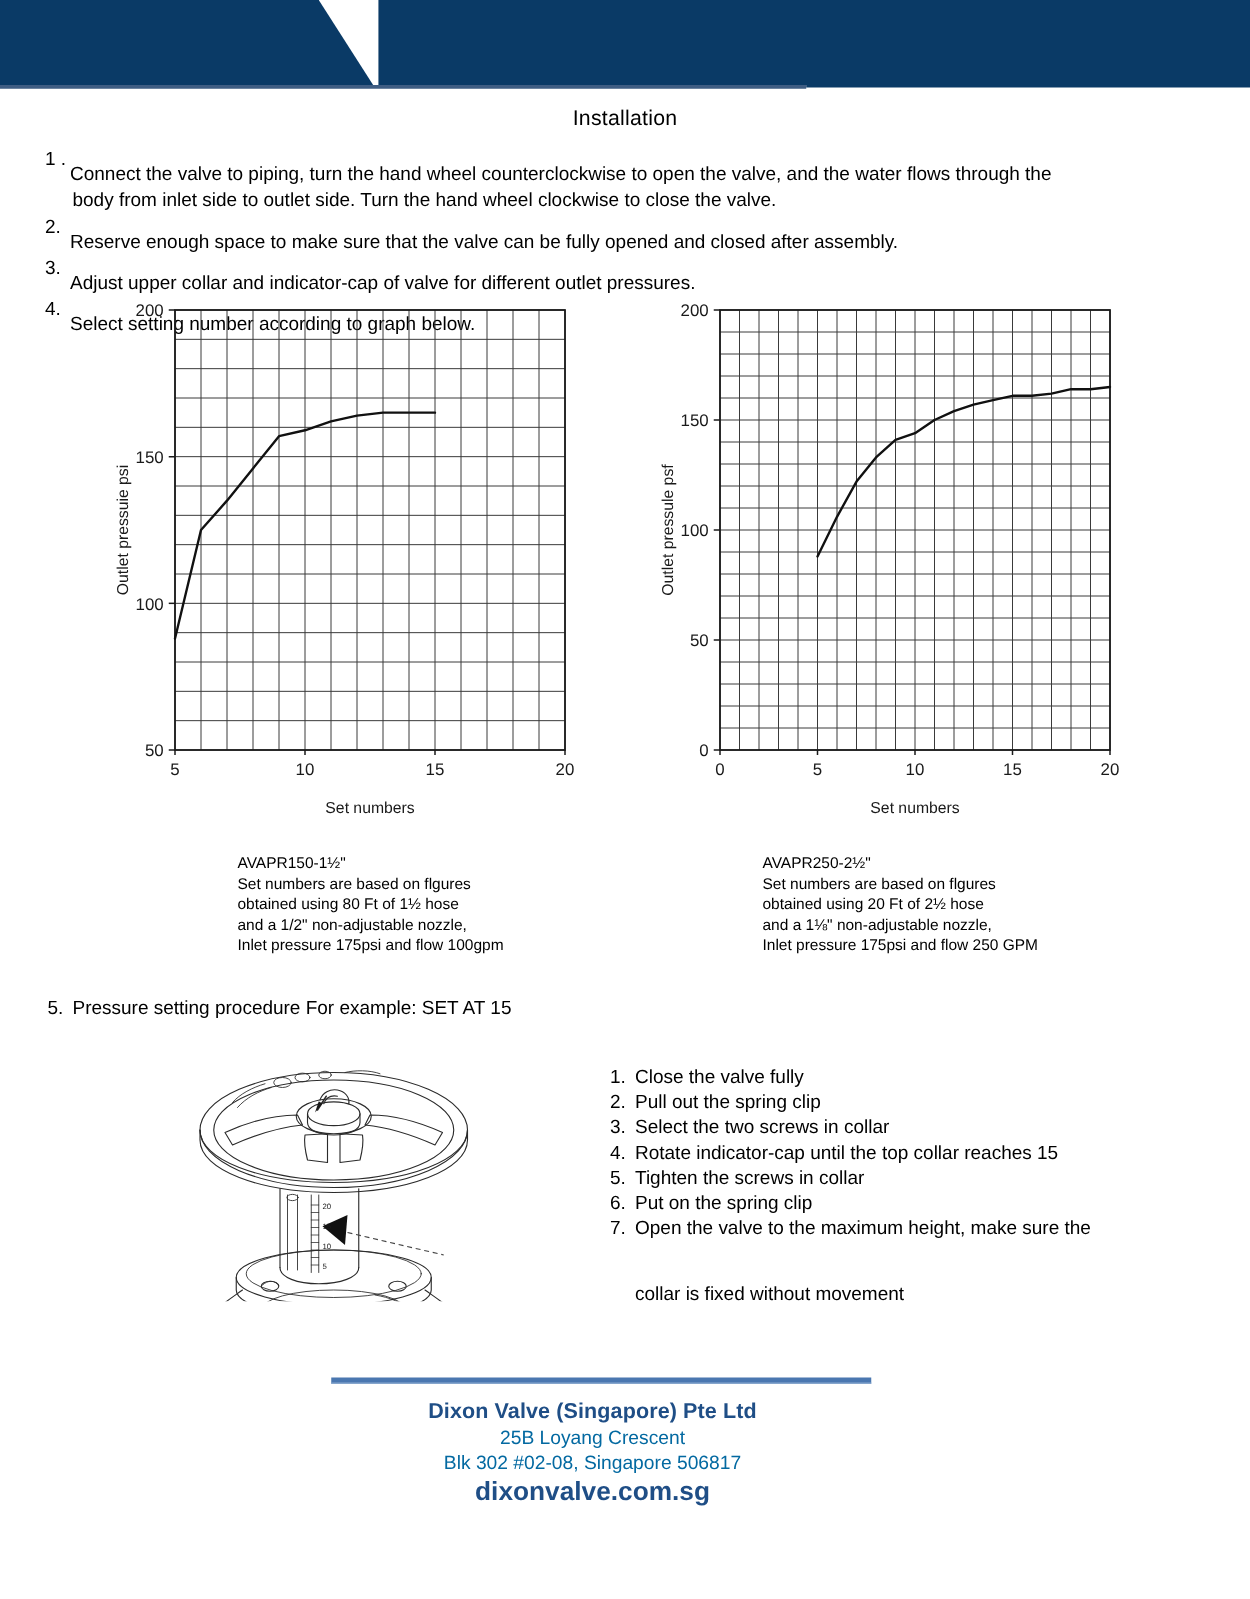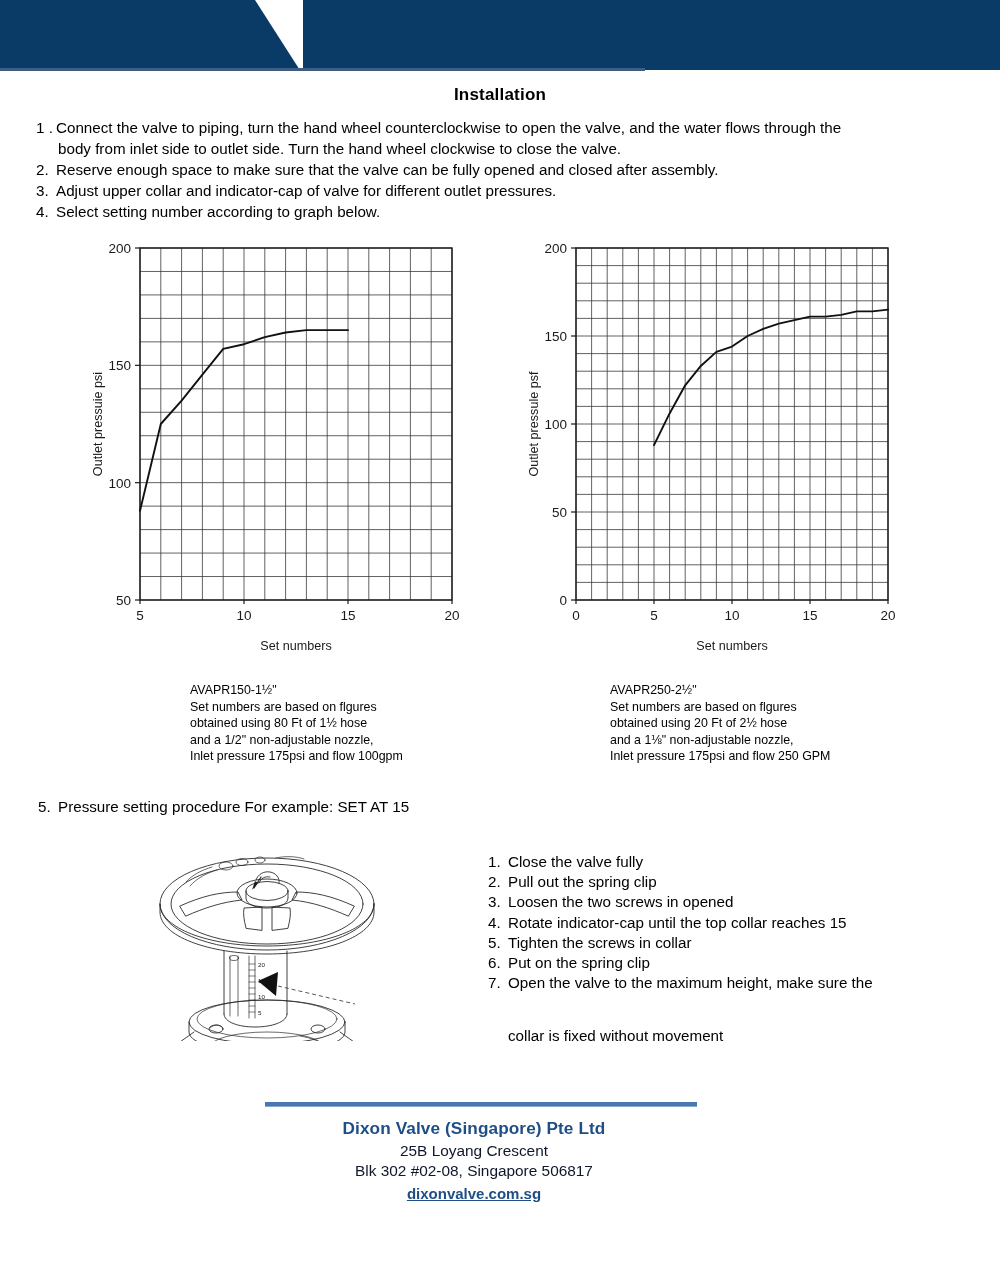--- a/index.html
+++ b/index.html
@@ -49,21 +49,21 @@
     background: #0a3a66;
   }
 
   
   .page-title {
     position: absolute;
     left: 0; top: 85px;
     width: 1000px;
     text-align: center;
     font-size: 17px;
-    font-weight: bold;
+    font-weight: normal;
     letter-spacing: 0.2px;
   }
 
   
   .intro-list {
     position: absolute;
     left: 36px; top: 117px;
     width: 930px;
     font-size: 15.2px;
     line-height: 21px;
@@ -72,20 +72,21 @@
     display: flex;
     align-items: flex-start;
   }
   .intro-num {
     flex: 0 0 auto;
     width: 20px;
     text-align: left;
   }
   .intro-text {
     flex: 1 1 auto;
+    margin-top: 12px;
   }
   .intro-cont {
     padding-left: 22px;
   }
 
   
   .chart-block { position: absolute; }
   .chart-left  { left: 88px;  top: 238px; }
   .chart-right { left: 524px; top: 238px; }
 
@@ -147,28 +148,27 @@
     font-size: 15.4px;
     line-height: 20.5px;
   }
   .footer-company {
     font-size: 17.2px;
     font-weight: bold;
     color: #1f4e86;
     letter-spacing: 0.1px;
     padding-bottom: 2px;
   }
-  .footer-line { display: block; color: #0f172a; }
+  .footer-line { display: block; color: #0369a1; }
   .footer-web {
     display: block;
-    font-size: 15px;
+    font-size: 21px;
     font-weight: bold;
     color: #1f4e86;
     padding-top: 2px;
-    text-decoration: underline;
   }
 </style>
 </head>
 <body>
 
 <div class="header-banner">
   <div class="banner-fill"></div>
   <div class="banner-wedge"></div>
   <div class="banner-rule-left"></div>
   <div class="banner-rule-right"></div>
@@ -436,21 +436,21 @@
   <div class="proc-item">
     <span class="proc-num">1.</span>
     <span class="proc-text">Close the valve fully</span>
   </div>
   <div class="proc-item">
     <span class="proc-num">2.</span>
     <span class="proc-text">Pull out the spring clip</span>
   </div>
   <div class="proc-item">
     <span class="proc-num">3.</span>
-    <span class="proc-text">Loosen the two screws in opened</span>
+    <span class="proc-text">Select the two screws in collar</span>
   </div>
   <div class="proc-item">
     <span class="proc-num">4.</span>
     <span class="proc-text">Rotate indicator-cap until the top collar reaches 15</span>
   </div>
   <div class="proc-item">
     <span class="proc-num">5.</span>
     <span class="proc-text">Tighten the screws in collar</span>
   </div>
   <div class="proc-item">

